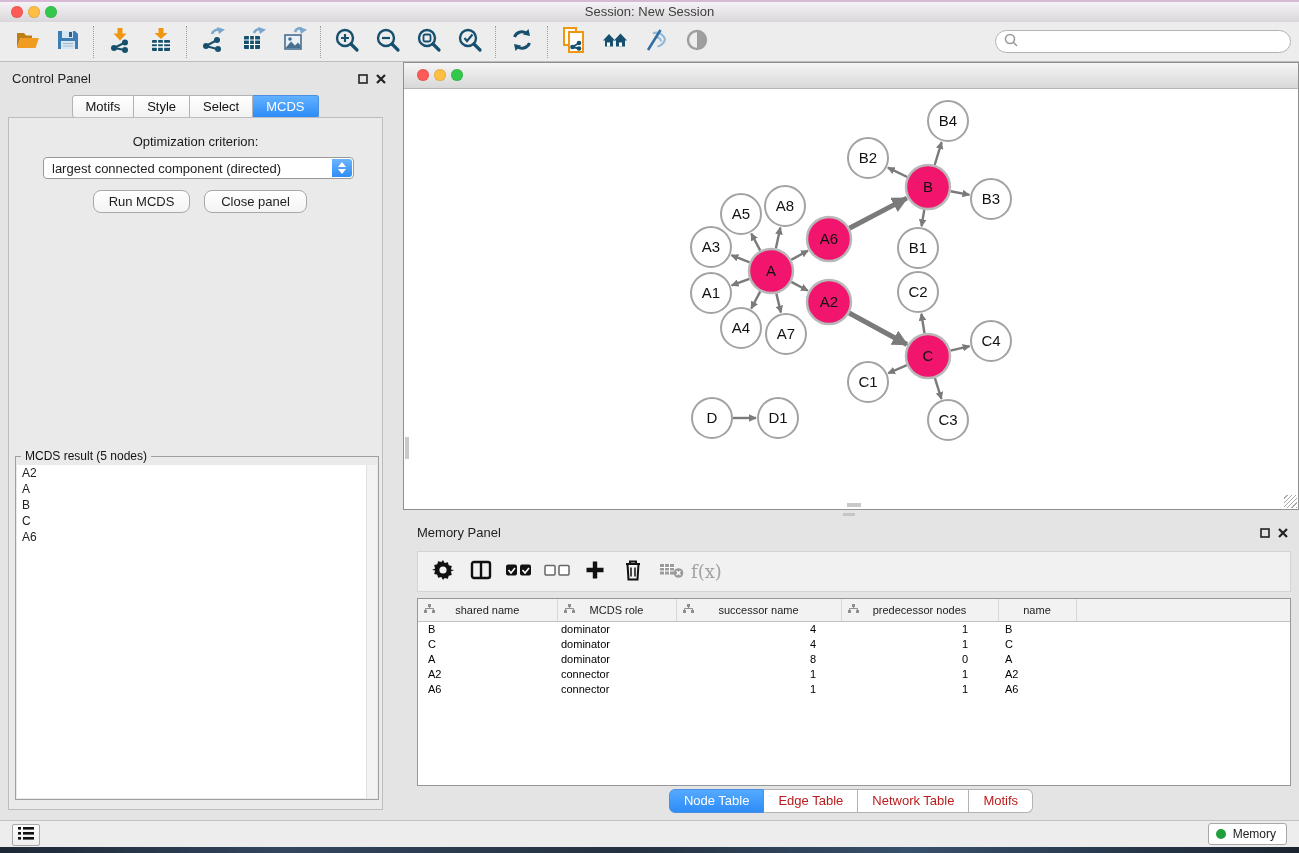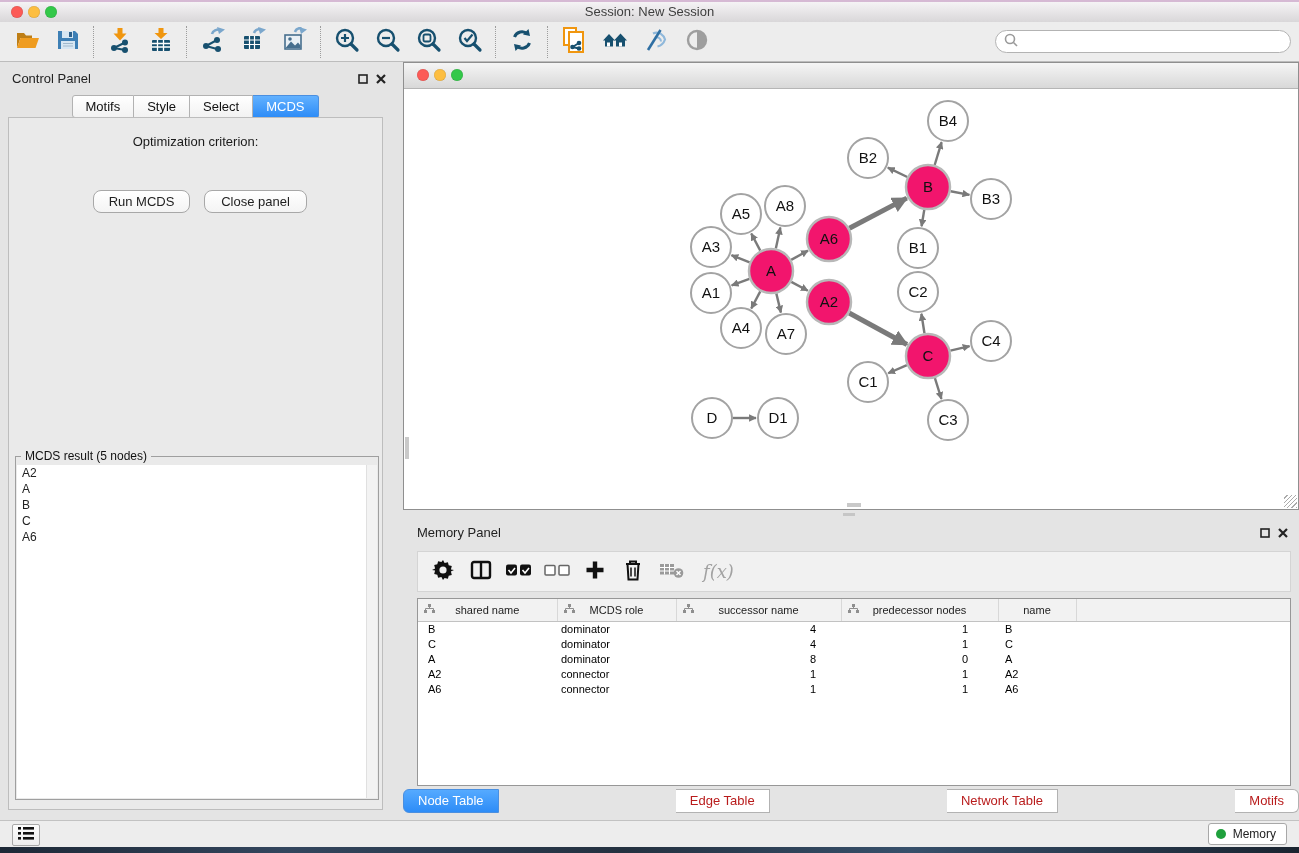--- a/index.html
+++ b/index.html
@@ -62,32 +62,32 @@
   #net-hscroll{position:absolute;left:443px;bottom:2px;width:14px;height:4px;background:#c9c9c9}
   #net-resize{position:absolute;right:1px;bottom:1px;width:13px;height:13px;
     background:repeating-linear-gradient(135deg,transparent 0 2px,#ababab 2px 3px)}
   #splitter-dash{left:843px;top:513px;width:12px;height:3px;background:#c6c6c6}
 
   
   #tp-title{left:417px;top:525px;font-size:13px;color:#222}
   #tp-toolbar{left:417px;top:551px;width:874px;height:41px;background:#f1f1f1;border:1px solid #d4d4d4;
     display:flex;align-items:center;padding-left:6px;box-sizing:border-box}
   .tpbtn{width:38px;height:32px;display:flex;align-items:center;justify-content:center}
-  #fx-label{font-family:"DejaVu Serif",serif;font-style:italic;font-size:18px;color:#a2a2a2;margin-left:13px}
+  #fx-label{font-family:"DejaVu Serif",serif;font-size:18px;color:#a2a2a2;margin-left:1px}
   #tbl-wrap{left:417px;top:598px;width:872px;height:186px;background:#fff;border:1px solid #979797;overflow:hidden}
   table{border-collapse:collapse;table-layout:fixed;width:872px;font-size:11px}
   thead th{height:20px;background:#f2f2f2;border-bottom:1px solid #c2c2c2;border-right:1px solid #d8d8d8;
     font-weight:normal;color:#222;position:relative;overflow:hidden;white-space:nowrap}
   thead th.nosep{border-right:none}
   th .hicon{position:absolute;left:6px;top:5px}
   tbody td{height:15px;line-height:15px;padding:0 4px;white-space:nowrap;overflow:hidden;color:#000}
   td.c0{padding-left:10px} td.c1{padding-left:4px}
   td.c2{text-align:right;padding-right:25px} td.c3{text-align:right;padding-right:30px}
   td.c4{padding-left:7px}
-  #tp-tabs{left:403px;top:789px;width:896px;display:flex;justify-content:space-between}
+  #tp-tabs{left:403px;top:789px;width:896px;display:flex;justify-content:center}
   .ttab{height:22px;line-height:22px;padding:0 14px;font-size:13px;color:#b91c1c;background:#fff;
     border:1px solid #b2b2b2;border-left:none}
   .ttab:first-child{border-left:1px solid #b2b2b2;border-radius:6px 0 0 6px}
   .ttab:last-child{border-radius:0 6px 6px 0}
   .ttab.active{background:linear-gradient(#55AAFF,#2D8CF7);color:#fff;border-color:#4a8fe0}
 
   
   #statusbar{left:0;top:820px;width:1299px;height:26px;background:#EDEDED;border-top:1px solid #c2c2c2}
   #list-btn{position:absolute;left:12px;top:3px;width:26px;height:20px;background:linear-gradient(#fdfdfd,#ededed);
     border:1px solid #a8a8a8;border-radius:2px;display:flex;align-items:center;justify-content:center}
@@ -278,20 +278,27 @@
     </svg>
   </div>
 <div id="cp-tabs" class="abs">
     <div class="ctab">Motifs</div>
     <div class="ctab">Style</div>
     <div class="ctab">Select</div>
     <div class="ctab active">MCDS</div>
   </div>
 <div id="cp-content" class="abs">
   <div id="opt-label" class="abs">Optimization criterion:</div>
+  <div id="criterion-select" class="abs">
+    <span>largest connected component (directed)</span>
+    <span id="criterion-spin">
+        <span class="tri-up"></span>
+        <span class="tri-dn"></span>
+      </span>
+  </div>
   <div id="run-btn" class="cp-btn">Run MCDS</div>
   <div id="closep-btn" class="cp-btn">Close panel</div>
   <div id="result-box" class="abs">
     <span id="result-legend">MCDS result (5 nodes)</span>
     <div id="result-list">
         <div class="ritem">A2</div>
         <div class="ritem">A</div>
         <div class="ritem">B</div>
         <div class="ritem">C</div>
         <div class="ritem">A6</div>

